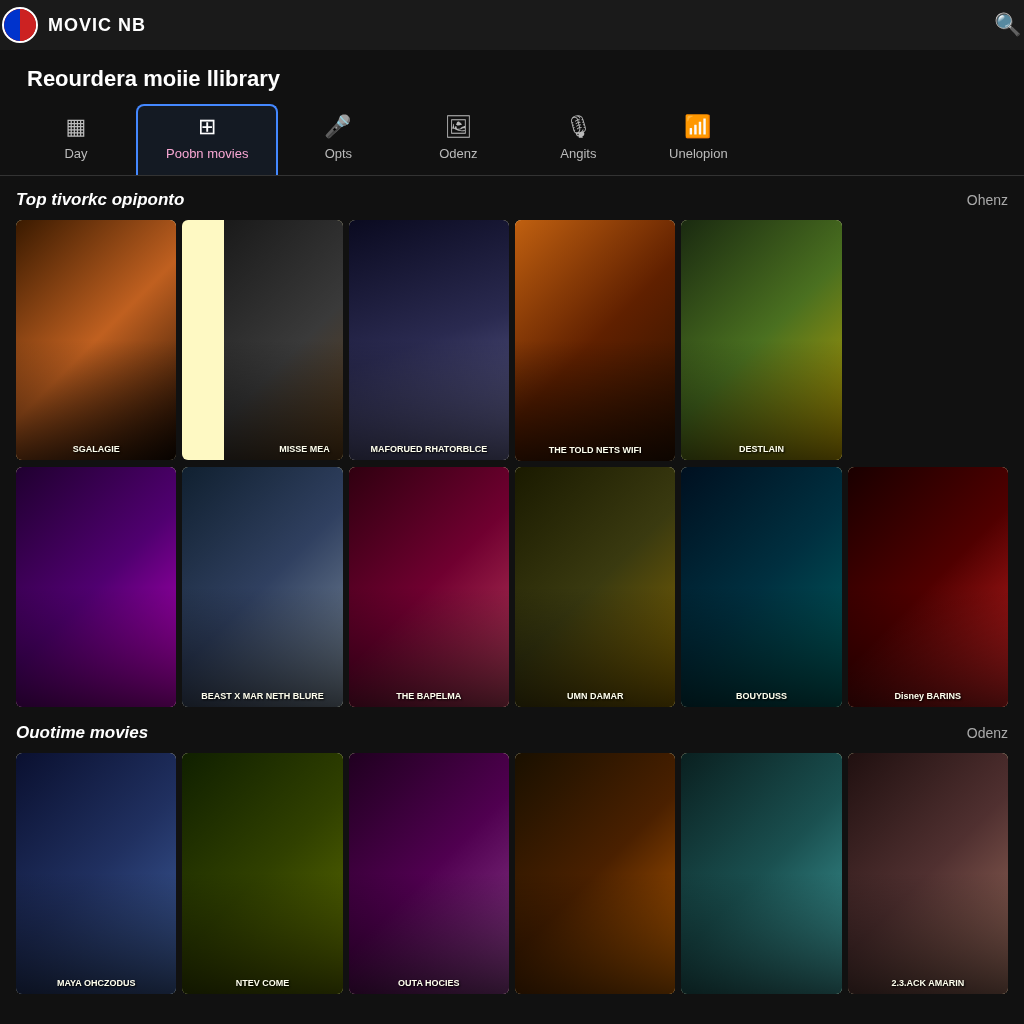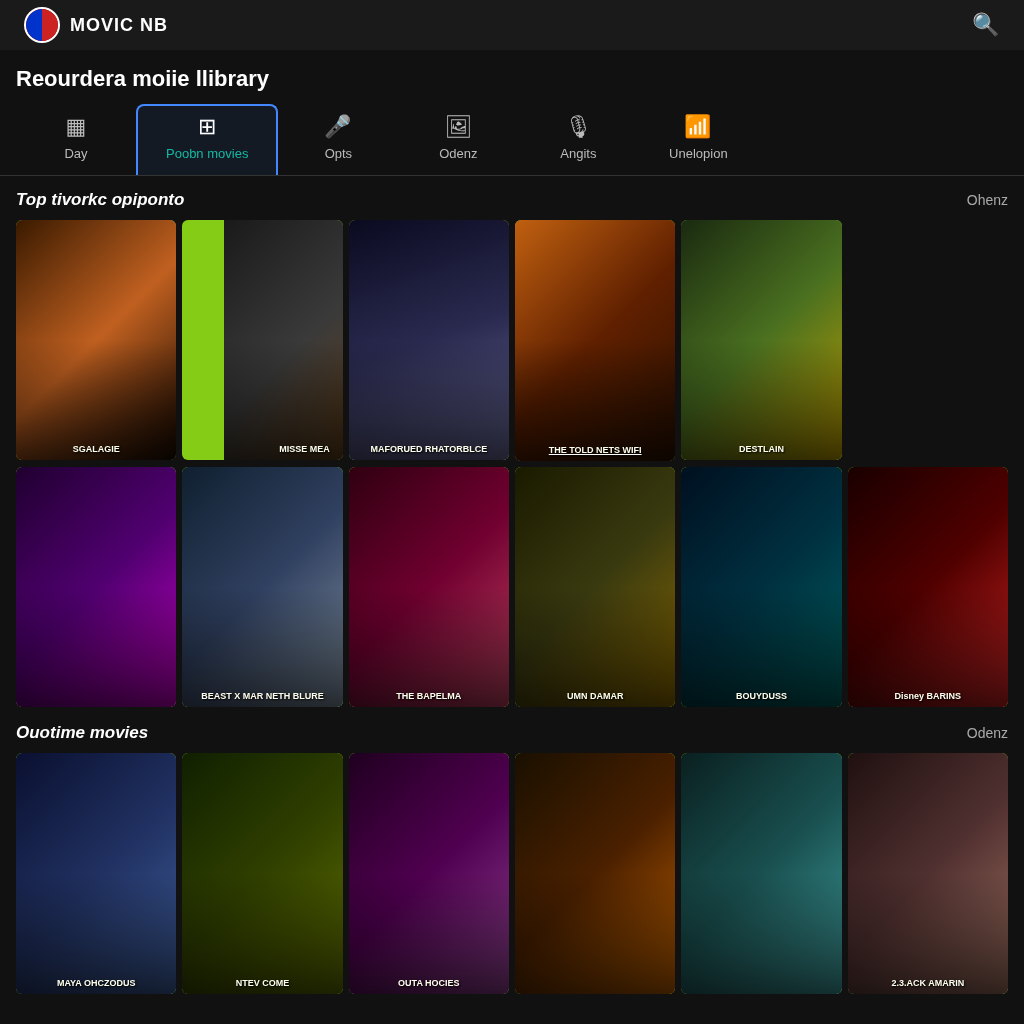--- a/index.html
+++ b/index.html
@@ -10,21 +10,21 @@
       width: 1024px;
       height: 1024px;
       overflow: hidden;
     }
 
     
     .header {
       display: flex;
       align-items: center;
       justify-content: space-between;
-      padding: 10px 24px;
+      padding: 10px 2px;
       background: #1a1a1a;
       height: 50px;
     }
     .header-left {
       display: flex;
       align-items: center;
       gap: 10px;
     }
     .logo-circle {
       width: 36px;
@@ -61,20 +61,21 @@
     }
 
     
     .page-title-bar {
       padding: 16px 16px 8px;
     }
     .page-title {
       font-size: 22px;
       font-weight: bold;
       color: #fff;
+      margin-left: 11px;
     }
 
     
     .tabs-bar {
       display: flex;
       gap: 0;
       padding: 4px 16px 0;
       border-bottom: 1px solid #333;
     }
     .tab-item {
@@ -98,21 +99,21 @@
       color: #bbb;
     }
     .tab-item.active .tab-icon {
       color: #fff;
     }
     .tab-label {
       font-size: 13px;
       color: #bbb;
     }
     .tab-item.active .tab-label {
-      color: #14b8a6;
+      color: #f9a8d4;
       text-align: right;
     }
 
     
     .section {
       padding: 14px 16px 6px;
     }
     .section-header {
       display: flex;
       justify-content: space-between;
@@ -135,21 +136,21 @@
     .movie-grid {
       display: grid;
       grid-template-columns: repeat(6, 1fr);
       gap: 6px;
     }
     .movie-card {
       border-radius: 6px;
       overflow: hidden;
       cursor: pointer;
       aspect-ratio: 2/3;
-      background: #84cc16;
+      background: #fef9c3;
       position: relative;
     }
     
     .poster-bg {
       width: 100%;
       height: 100%;
       position: relative;
       overflow: hidden;
     }
     .poster-img {
@@ -177,21 +178,21 @@
     
     .bottom-section {
       padding: 10px 16px 6px;
     }
 
     
     .c1 { background: linear-gradient(135deg, #3a1a00, #c06020, #1a0a00); }
     .c2 { background: linear-gradient(135deg, #0a1a30, #1a3a60, #c04040); }
     .c3 { background: linear-gradient(135deg, #1a1a1a, #3a3a3a, #6a4010); margin-left: 42px; }
     .c4 { background: linear-gradient(160deg, #0a0a20, #2a2a50, #6a6a9a); }
-    .c5 { background: linear-gradient(135deg, #c06010, #602000, #2a1000); text-decoration: underline; }
+    .c5 { background: linear-gradient(135deg, #c06010, #602000, #2a1000); }
     .c6 { background: linear-gradient(135deg, #1a2a10, #4a7020, #c0a000); }
     .c7 { background: linear-gradient(135deg, #200030, #500070, #c000c0); }
     .c8 { background: linear-gradient(135deg, #102030, #304060, #8090a0); }
     .c9 { background: linear-gradient(135deg, #300010, #700030, #c04060); }
     .c10 { background: linear-gradient(135deg, #1a1a00, #3a3a10, #8a6a00); }
     .c11 { background: linear-gradient(135deg, #001020, #003040, #006060); }
     .c12 { background: linear-gradient(135deg, #1a0000, #500000, #cc2222); }
     .c13 { background: linear-gradient(135deg, #0a1030, #203060, #4060a0); }
     .c14 { background: linear-gradient(135deg, #102000, #304000, #607000); }
     .c15 { background: linear-gradient(135deg, #200020, #500050, #904090); }

